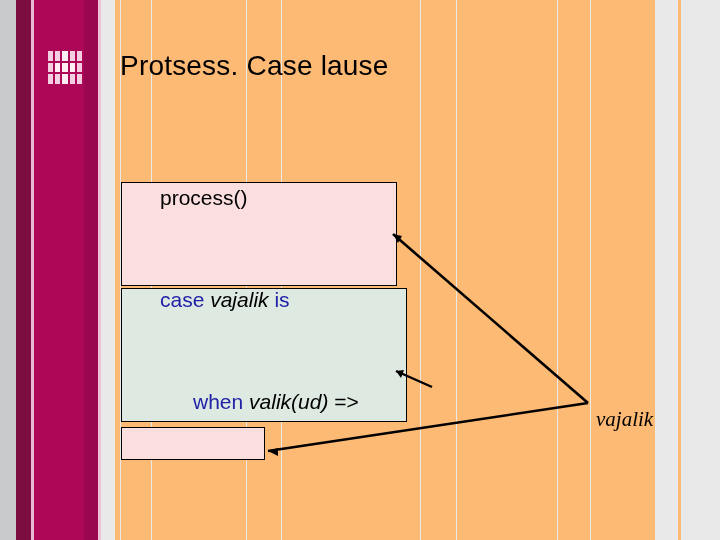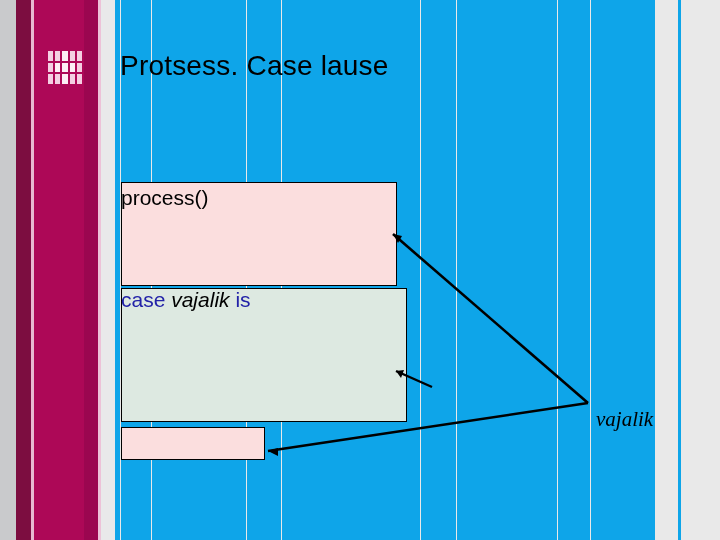--- a/index.html
+++ b/index.html
@@ -5,21 +5,21 @@
   html, body {
     margin: 0;
     padding: 0;
     background: #ffffff;
   }
   #slide {
     position: relative;
     width: 720px;
     height: 540px;
     overflow: hidden;
-    background: #0ea5e9;
+    background: #fdba74;
     font-family: "Liberation Sans", sans-serif;
   }
 
   
   .gridline {
     position: absolute;
     top: 0;
     width: 1px;
     height: 540px;
     background: #e9e9e9;
@@ -77,21 +77,21 @@
   
   .code {
     position: absolute;
     left: 121px;
     top: 113px;
     font-size: 21px;
     color: #000000;
     line-height: 34px;
     white-space: pre;
   }
-  .code .ln { height: 34px; }
+  .code .ln { height: 34px; margin-left: 39px; }
 
   .plain { color: #000000; }
   .kw {
     color: #2222a8;
     font-weight: normal;
   }
   .id {
     font-style: italic;
     color: #000000;
   }
@@ -176,20 +176,21 @@
 
   <div class="title">Protsess. Case lause</div>
 
   <div class="hl hl-pink box-case"></div>
   <div class="hl hl-green box-when"></div>
   <div class="hl hl-pink box-end"></div>
 
   <div class="code">
     <div class="ln"><span class="plain">process()</span></div>
     <div class="ln"><span class="kw">case</span><span class="id"> vajalik </span><span class="kw">is</span></div>
+    <div class="ln" style="padding-left:33px;"><span class="kw">when</span><span class="id"> valik(ud) </span><span class="op">=&gt;</span></div>
     
     
     
     
     
     
     
   </div>
 
   <svg class="lines" viewBox="0 0 720 540">

